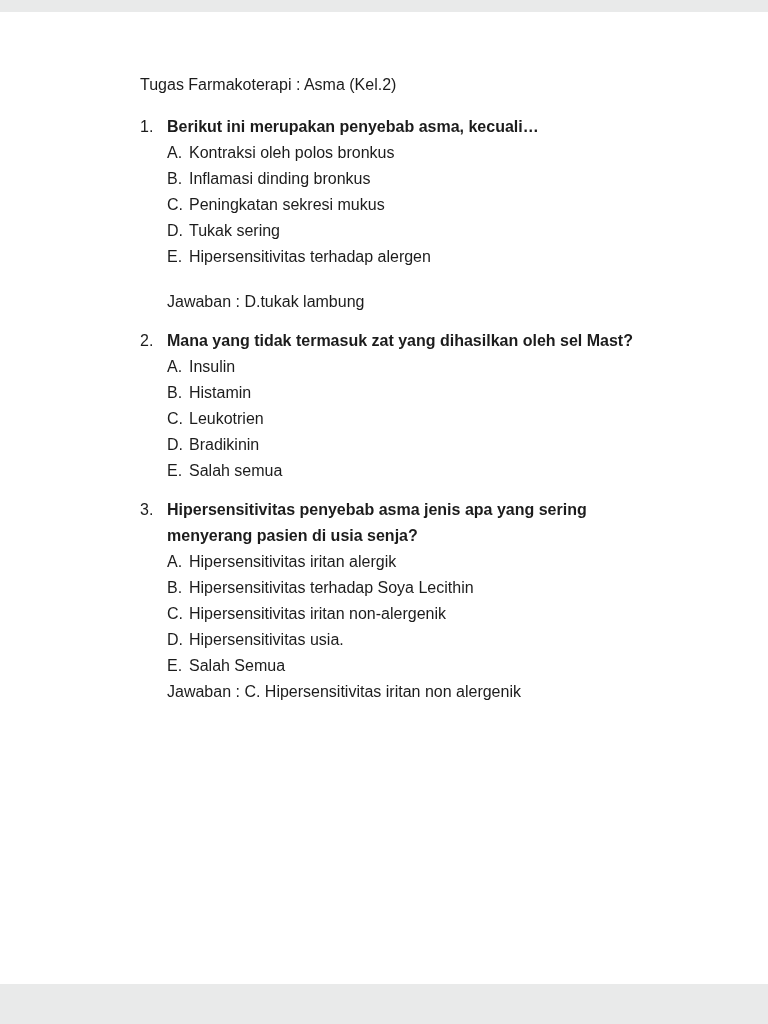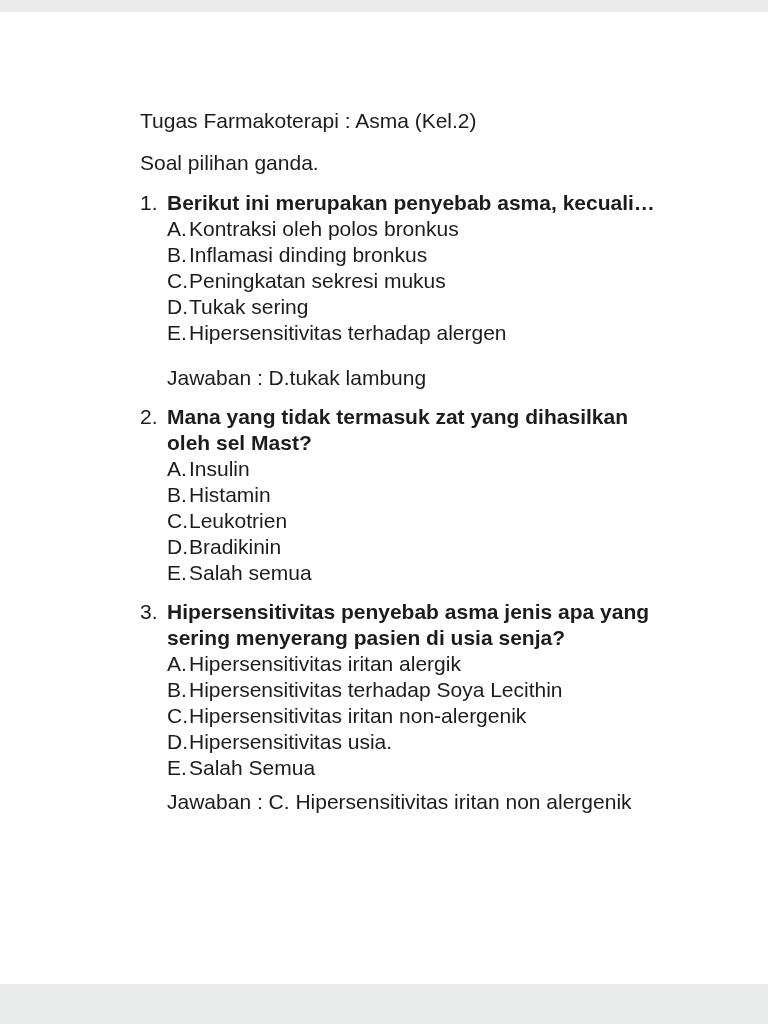--- a/index.html
+++ b/index.html
@@ -13,22 +13,22 @@
   }
   .page {
     position: absolute;
     top: 12px;
     left: 0;
     width: 768px;
     height: 972px;
     background: #ffffff;
   }
   .content {
-    padding: 96px 96px 0 140px;
-    font-size: 21px;
+    padding: 60px 96px 0 140px;
+    font-size: 16px;
     line-height: 26px;
     color: #1c1c1c;
   }
   .doc-title { margin-bottom: 16px; }
   .doc-subtitle { margin-bottom: 14px; }
   .question { margin-top: 13px; }
   .q-row { display: flex; }
   .q-num {
     flex: 0 0 27px;
   }
@@ -38,30 +38,29 @@
     padding-left: 27px;
   }
   .opt-letter {
     flex: 0 0 22px;
   }
   .opt-text { flex: 1; }
   .answer {
     margin-top: 19px;
     padding-left: 27px;
   }
-  .answer.tight { margin-top: 8px; }
+  .answer.tight { margin-top: 0; }
 </style>
 </head>
 <body>
 
 <div class="page">
   <div class="content">
 
     <div class="doc-title">Tugas Farmakoterapi : Asma (Kel.2)</div>
-    <div class="doc-subtitle">Soal pilihan ganda.</div>
 
     <div class="question">
       <div class="q-row">
         <span class="q-num">1.</span>
         <span class="q-text">Berikut ini merupakan penyebab asma, kecuali…</span>
       </div>
       <div class="option">
         <span class="opt-letter">A.</span>
         <span class="opt-text">Kontraksi oleh polos bronkus</span>
       </div>

